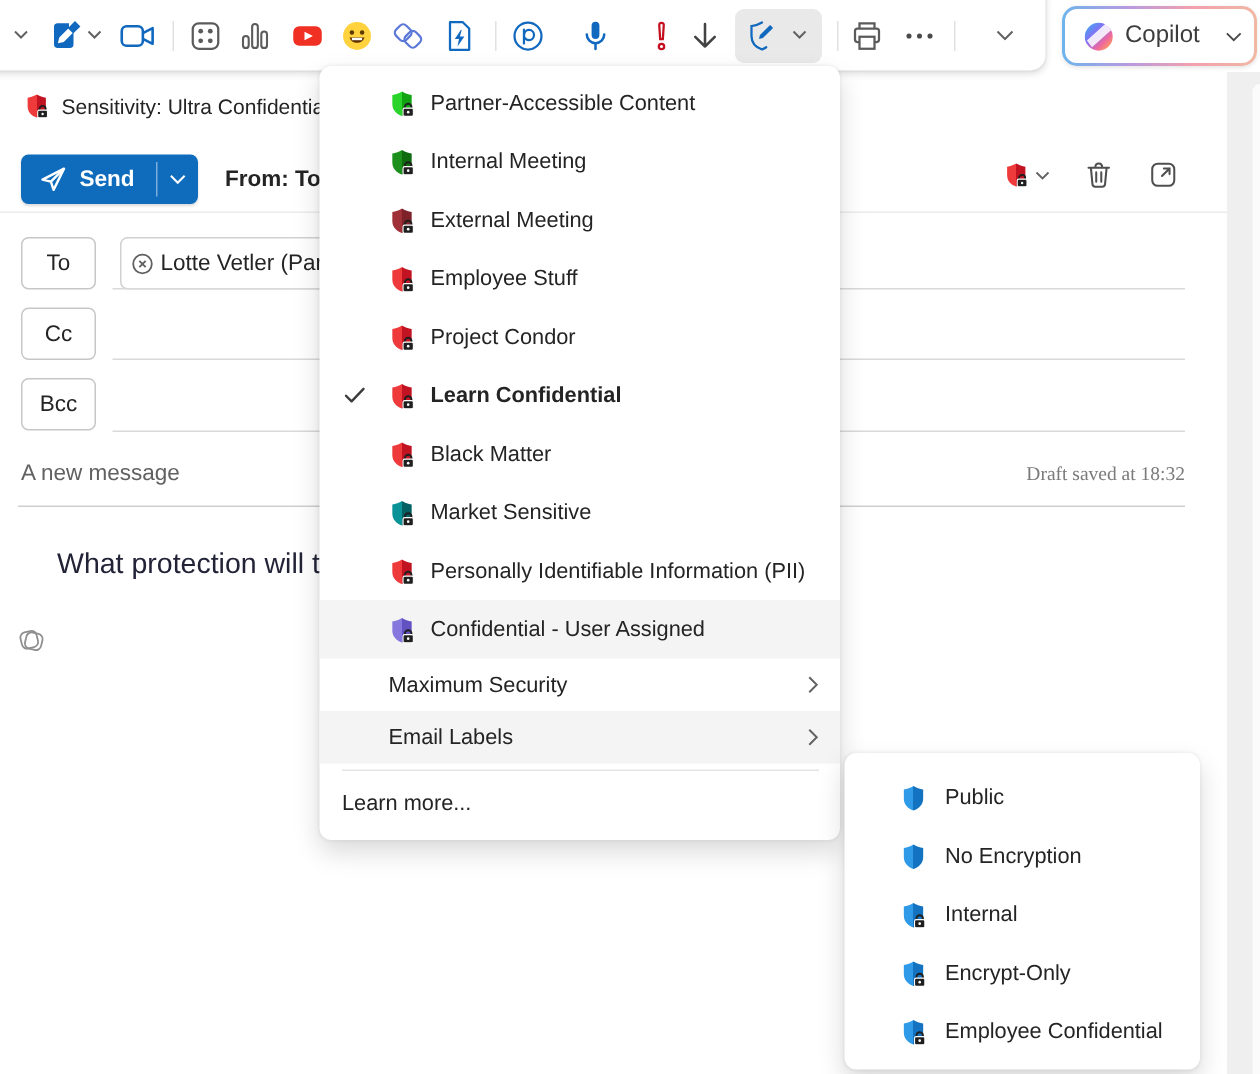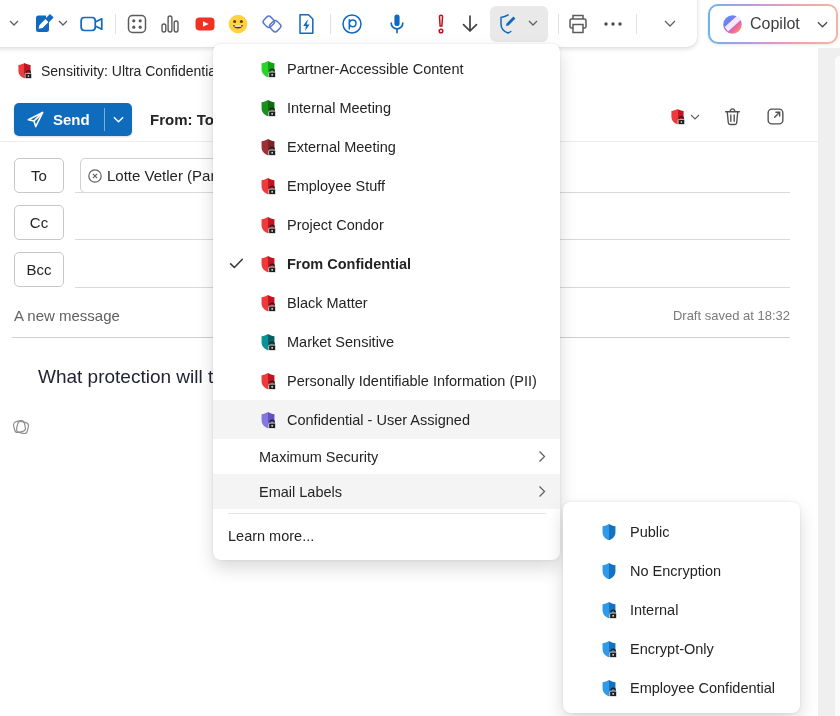--- a/index.html
+++ b/index.html
@@ -63,21 +63,21 @@
     display:flex; align-items:center; justify-content:center; z-index:2;
   }
   .recipient-chip {
     position:absolute; left:80px; top:158px; height:35px; width:140px;
     border:1px solid #d1d1d1; border-radius:5px; background:#fff;
     display:flex; align-items:center; gap:4px; padding:0 6px; z-index:2; overflow:hidden;
   }
   .chip-text { font-size:15px; color:#242424; white-space:nowrap; }
 
   .subject-text { position:absolute; left:14px; top:307px; font-size:15px; color:#616161; z-index:2; }
-  .draft-status { position:absolute; right:50px; top:308px; font-size:13px; color:#7a7a7a; z-index:2; }
+  .draft-status { position:absolute; right:50px; top:308px; font-size:13px; color:#7a7a7a; z-index:2;font-family:Liberation Serif, serif; }
   .body-text { position:absolute; left:38px; top:366px; font-size:19px; color:#232338; z-index:2; white-space:nowrap; }
   .ghost-icon { position:absolute; left:11px; top:417px; z-index:2; }
 
   .card-actions { position:absolute; top:106px; right:54px; display:flex; align-items:center; gap:22px; z-index:2; }
   .mini-dd { display:flex; align-items:center; gap:4px; }
 
   
   .menu {
     position:absolute; left:213px; top:44px; width:347px; z-index:40;
     background:#fff; border-radius:8px; padding:5px 0 6px 0;
@@ -491,21 +491,21 @@
     </linearGradient>
               </defs>
     <path d="M12 1.4 C9.6 2.9 6.2 4 3.4 4.4 V12.4 C3.4 17.8 7.1 21.4 12 23.1 C16.9 21.4 20.6 17.8 20.6 12.4 V4.4 C17.8 4 14.4 2.9 12 1.4 Z" fill="url(#sg6)"></path>
     <g>
       <path d="M14.6 16.6 v-1.5 a2.9 2.9 0 0 1 5.8 0 v1.5" fill="none" stroke="#1f1f1f" stroke-width="1.7"></path>
       <rect x="12.9" y="16.1" width="9.2" height="7.3" rx="1.5" fill="#1f1f1f" stroke="#ffffff" stroke-width="1"></rect>
       <circle cx="17.5" cy="19.7" r="1.15" fill="#ffffff"></circle>
               </g>
             </svg>
           </span>
-          <span class="mi-label bold">From Confidential</span>
+          <span class="mi-label bold">Learn Confidential</span>
         </div>
         <div class="menu-item">
           <span class="mi-check"></span>
           <span class="mi-icon">
             <svg width="18" height="18" viewBox="0 0 24 24">
     <defs>
                 <linearGradient id="sg7" x1="0" y1="0" x2="1" y2="0">
       <stop offset="0.5" stop-color="#ee3a3a"></stop>
                   <stop offset="0.5" stop-color="#c21322"></stop>
     </linearGradient>

